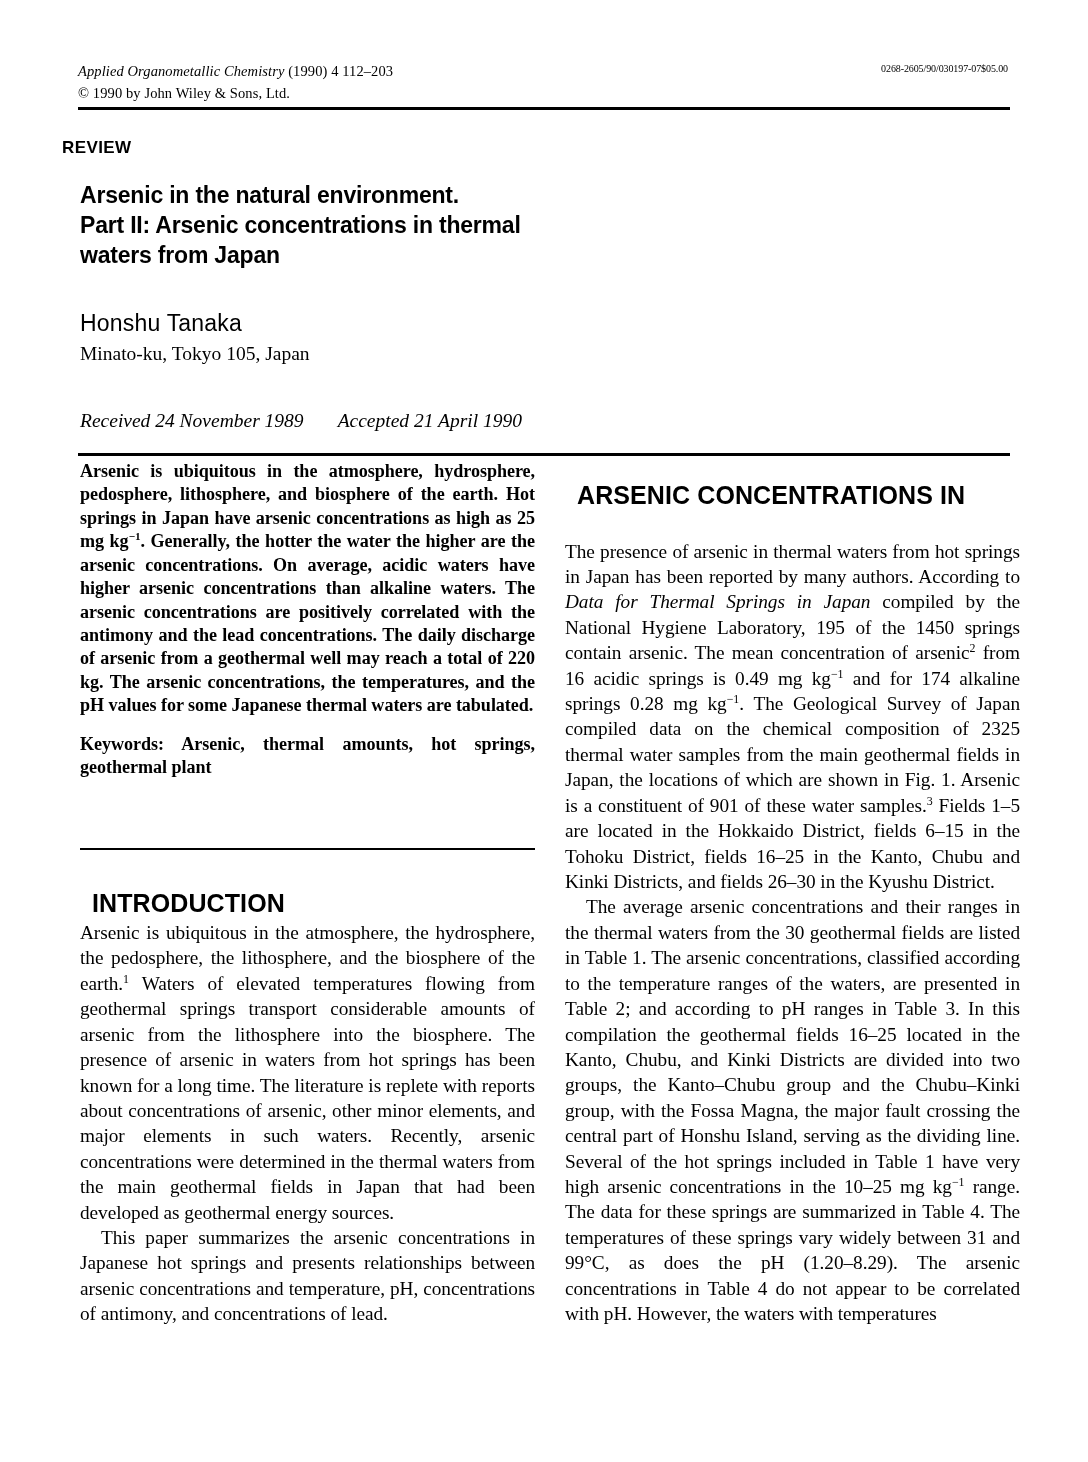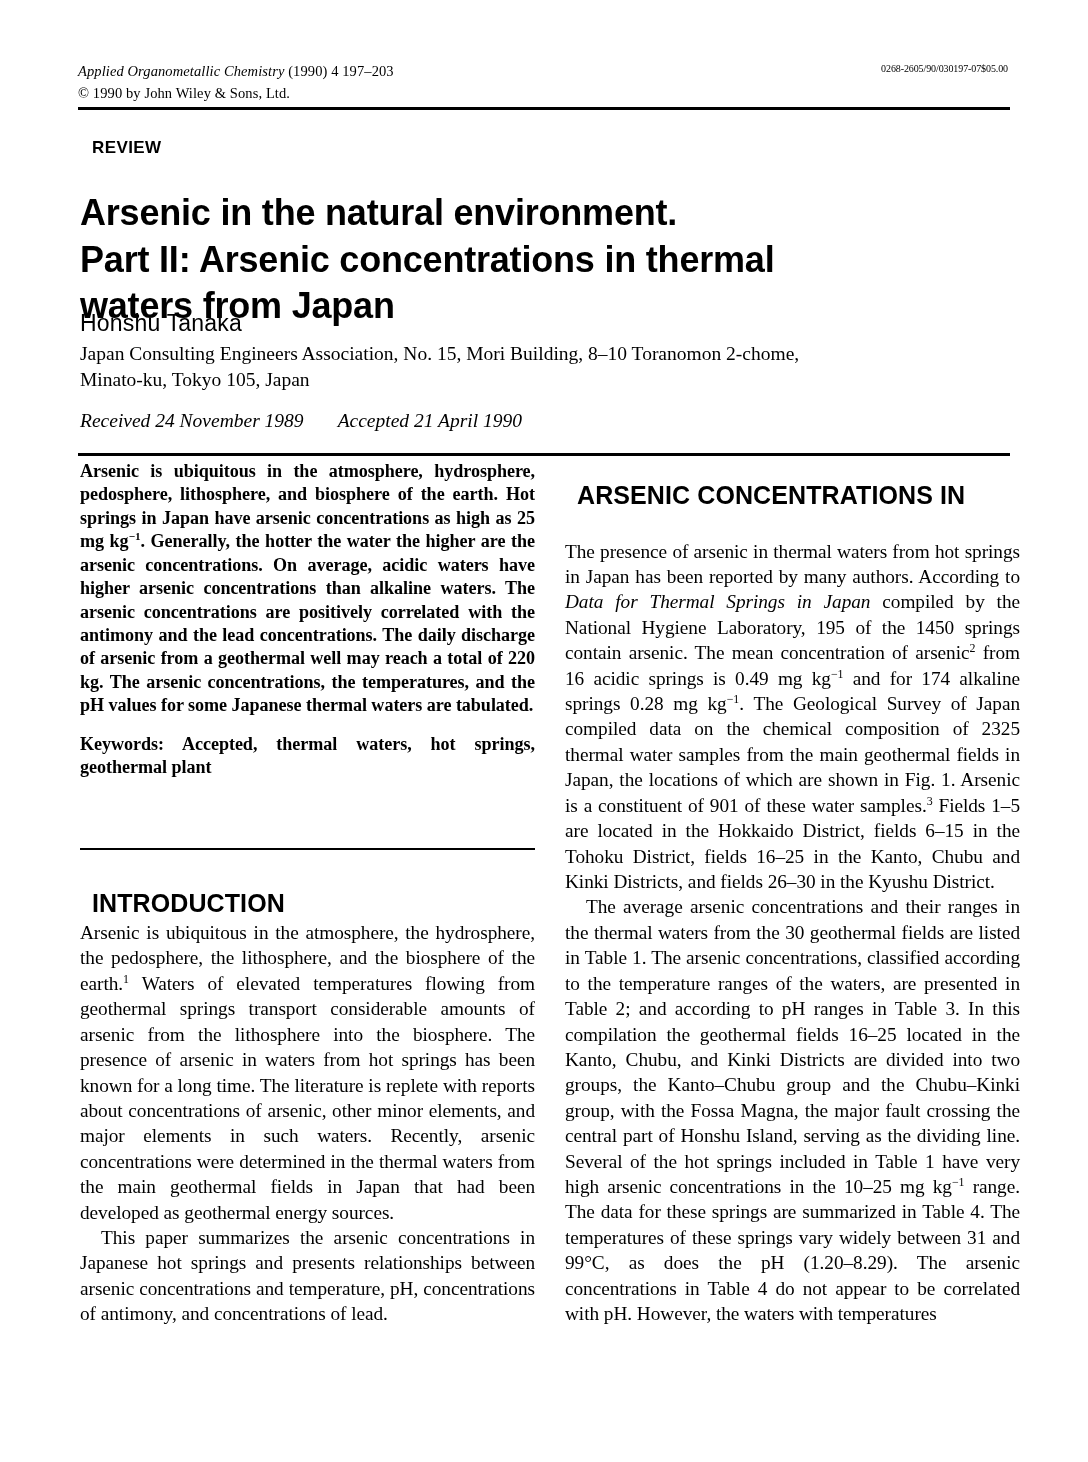--- a/index.html
+++ b/index.html
@@ -59,35 +59,35 @@
     position: absolute;
     left: 80px;
     width: 455px;
     height: 2px;
     background: #000;
   }
 
   
   .review-label {
     position: absolute;
-    left: 92px;
+    left: 62px;
     top: 138px;
     font-family: "Liberation Sans", "DejaVu Sans", sans-serif;
     font-weight: bold;
     font-size: 17px;
     letter-spacing: 0.4px;
   }
   .doc-title {
     position: absolute;
     left: 80px;
     top: 166px;
     width: 930px;
     font-family: "Liberation Sans", "DejaVu Sans", sans-serif;
     font-weight: bold;
-    font-size: 36px;
+    font-size: 23px;
     line-height: 1.29;
     letter-spacing: -0.2px;
   }
   .doc-title .tline { display: block; }
 
   .author {
     position: absolute;
     left: 80px;
     top: 310px;
     font-family: "Liberation Sans", "DejaVu Sans", sans-serif;
@@ -176,52 +176,51 @@
     width: 455px;
   }
 </style>
 </head>
 <body>
 
 <div class="page">
 
   <div class="runhead">
     <div class="runhead-left">
-      <div><span class="journal">Applied Organometallic Chemistry</span><span> (1990) 4 197–203</span></div>
+      <div><span class="journal">Applied Organometallic Chemistry</span><span> (1990) 4 112–203</span></div>
       <div>© 1990 by John Wiley &amp; Sons, Ltd.</div>
     </div>
     <div class="runhead-right">0268-2605/90/030197-07$05.00</div>
   </div>
 
   <div class="rule-full" style="top:107px;"></div>
 
   <div class="review-label">REVIEW</div>
 
   <h1 class="doc-title">
     <span class="tline">Arsenic in the natural environment.</span>
     <span class="tline">Part II: Arsenic concentrations in thermal</span>
     <span class="tline">waters from Japan</span>
   </h1>
 
   <div class="author">Honshu Tanaka</div>
   <div class="affil">
-    <span class="aline">Japan Consulting Engineers Association, No. 15, Mori Building, 8–10 Toranomon 2-chome,</span>
     <span class="aline">Minato-ku, Tokyo 105, Japan</span>
   </div>
 
   <div class="dates">
     <span>Received 24 November 1989</span><span class="gap"></span><span>Accepted 21 April 1990</span>
   </div>
 
   <div class="rule-full" style="top:453px;"></div>
 
   <div class="col-left">
     <div class="abstract">
       <p><span>Arsenic is ubiquitous in the atmosphere, hydrosphere, pedosphere, lithosphere, and biosphere of the earth. Hot springs in Japan have arsenic concentrations as high as 25 mg kg</span><sup>−1</sup><span>. Generally, the hotter the water the higher are the arsenic concentrations. On average, acidic waters have higher arsenic concentrations than alkaline waters. The arsenic concentrations are positively correlated with the antimony and the lead concentrations. The daily discharge of arsenic from a geothermal well may reach a total of 220 kg. The arsenic concentrations, the temperatures, and the pH values for some Japanese thermal waters are tabulated.</span></p>
-      <p class="kw">Keywords: Accepted, thermal waters, hot springs, geothermal plant</p>
+      <p class="kw">Keywords: Arsenic, thermal amounts, hot springs, geothermal plant</p>
     </div>
   </div>
 
   <div class="rule-col" style="top:848px;"></div>
 
   <h2 class="sec-head intro-head">INTRODUCTION</h2>
 
   <div class="body-text intro-body">
     <p><span>Arsenic is ubiquitous in the atmosphere, the hydrosphere, the pedosphere, the lithosphere, and the biosphere of the earth.</span><sup>1</sup><span> Waters of elevated temperatures flowing from geothermal springs transport considerable amounts of arsenic from the lithosphere into the biosphere. The presence of arsenic in waters from hot springs has been known for a long time. The literature is replete with reports about concentrations of arsenic, other minor elements, and major elements in such waters. Recently, arsenic concentrations were determined in the thermal waters from the main geothermal fields in Japan that had been developed as geothermal energy sources.</span></p>
     <p class="ind">This paper summarizes the arsenic concentrations in Japanese hot springs and presents relationships between arsenic concentrations and temperature, pH, concentrations of antimony, and concentrations of lead.</p>

